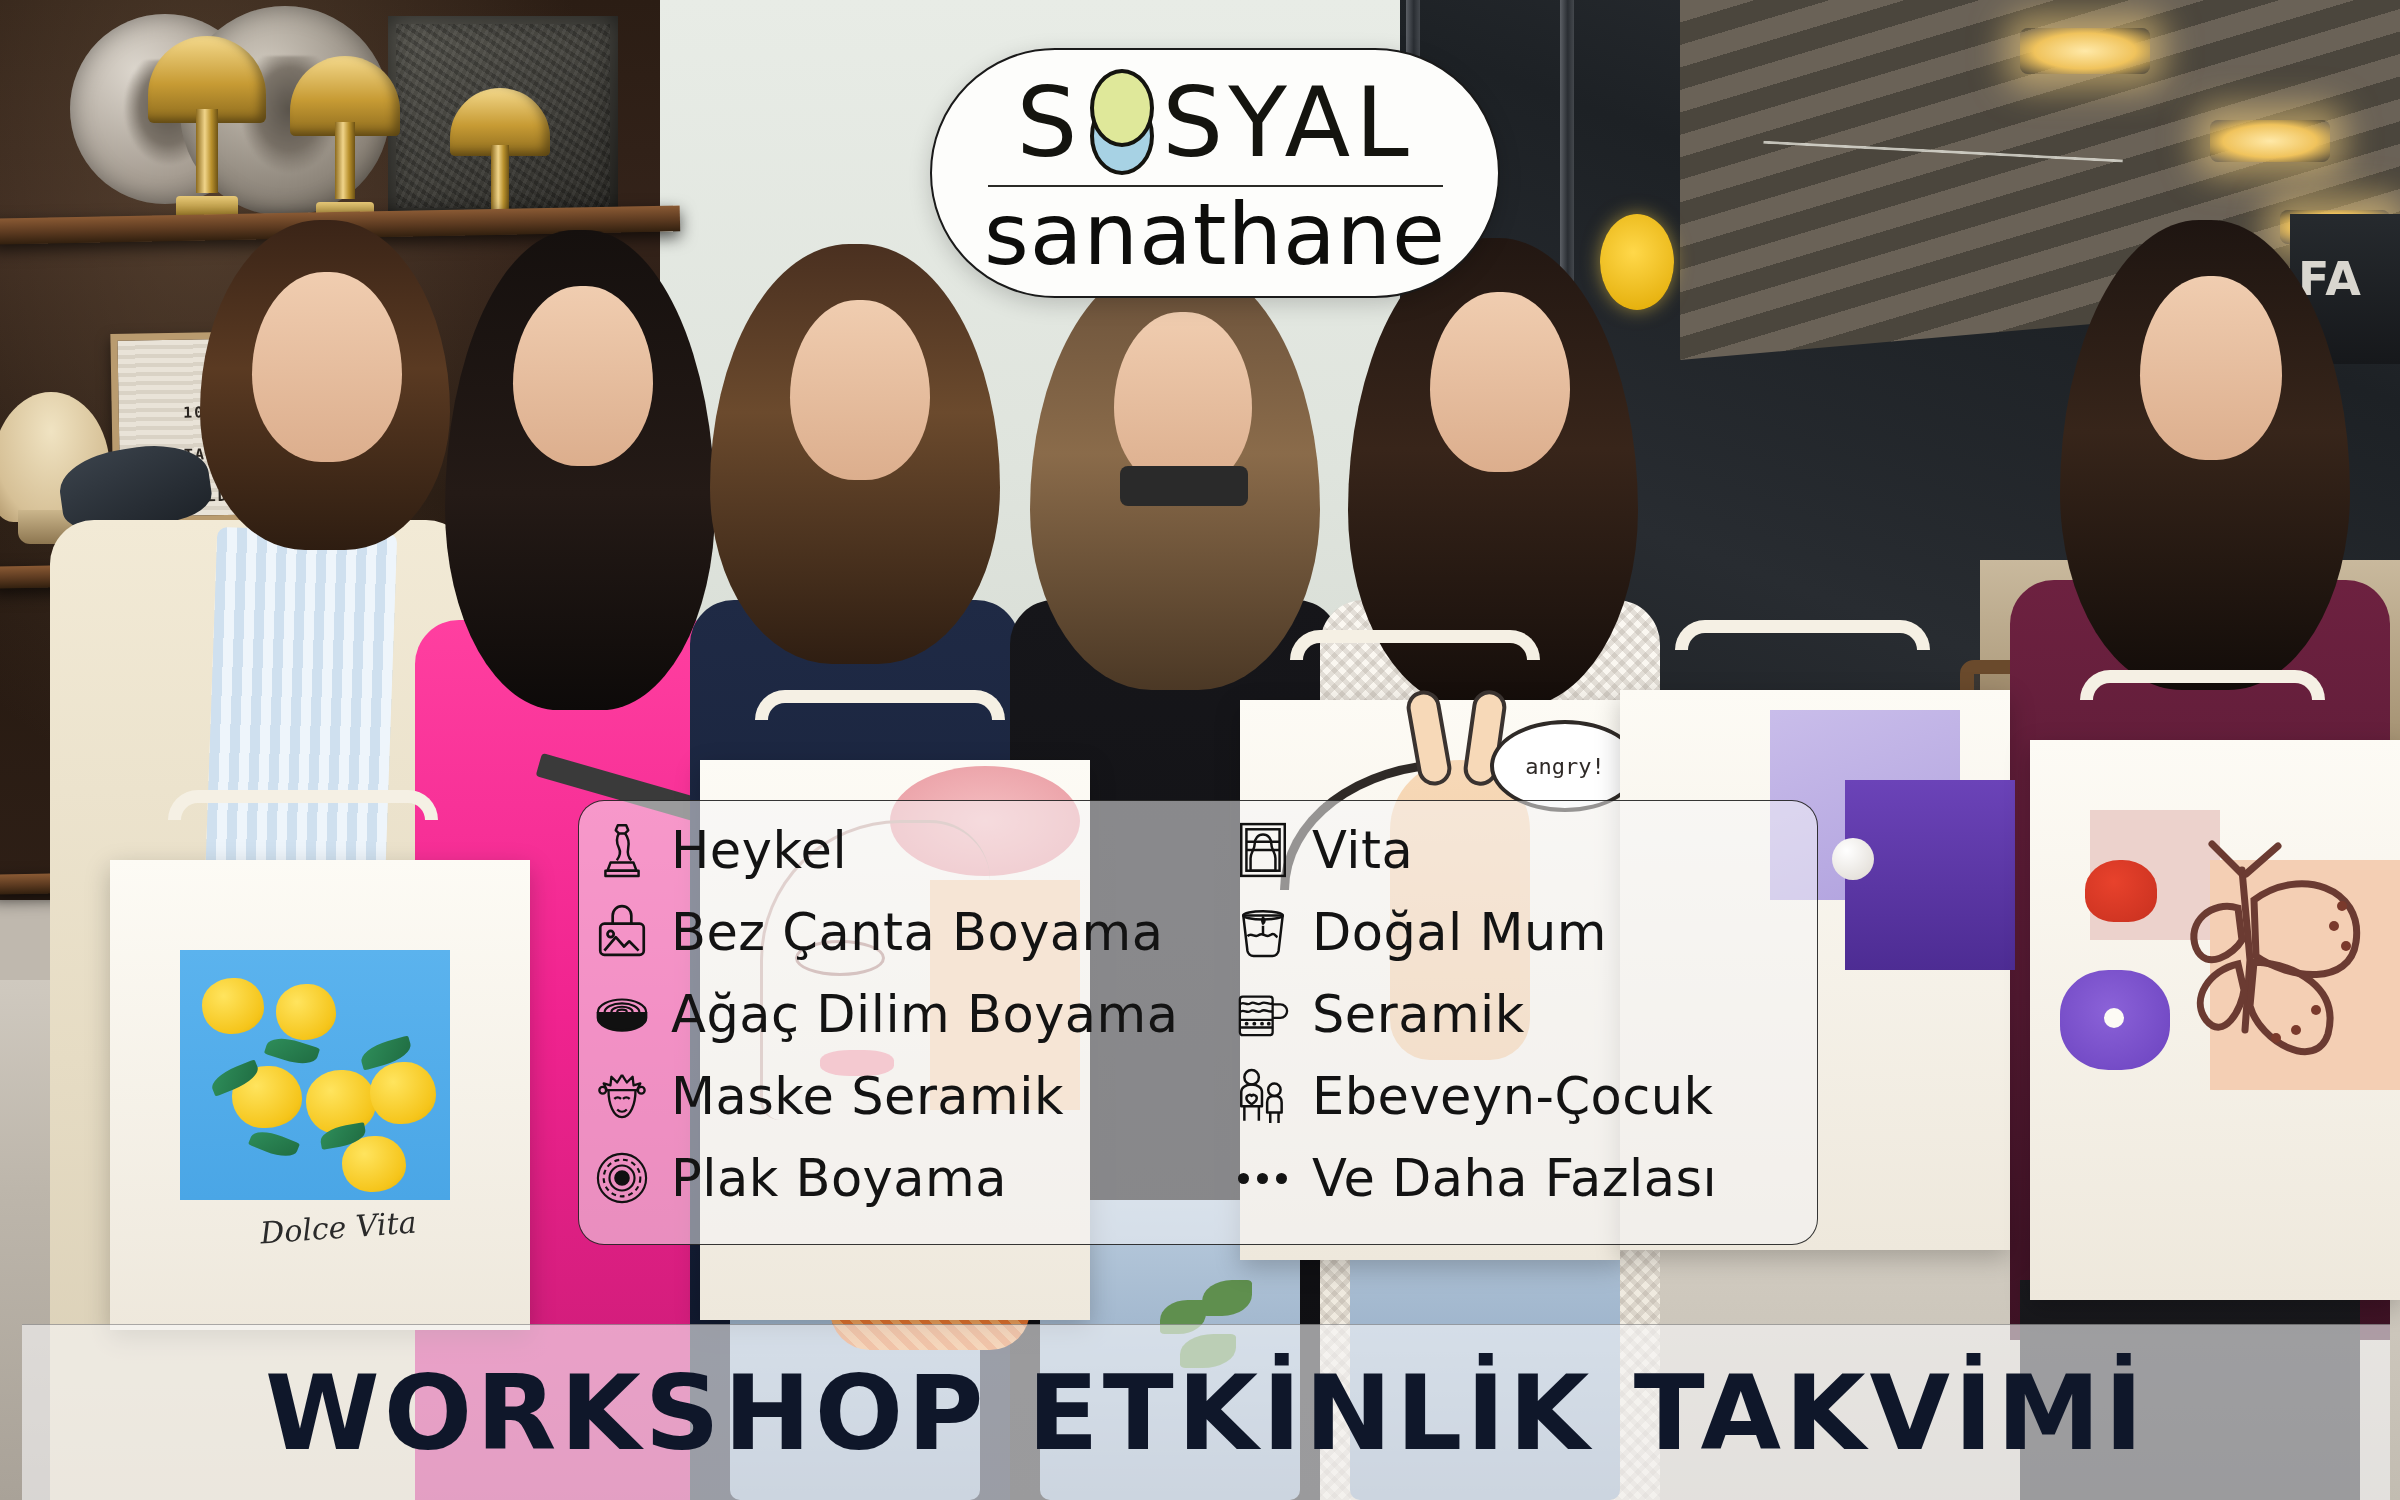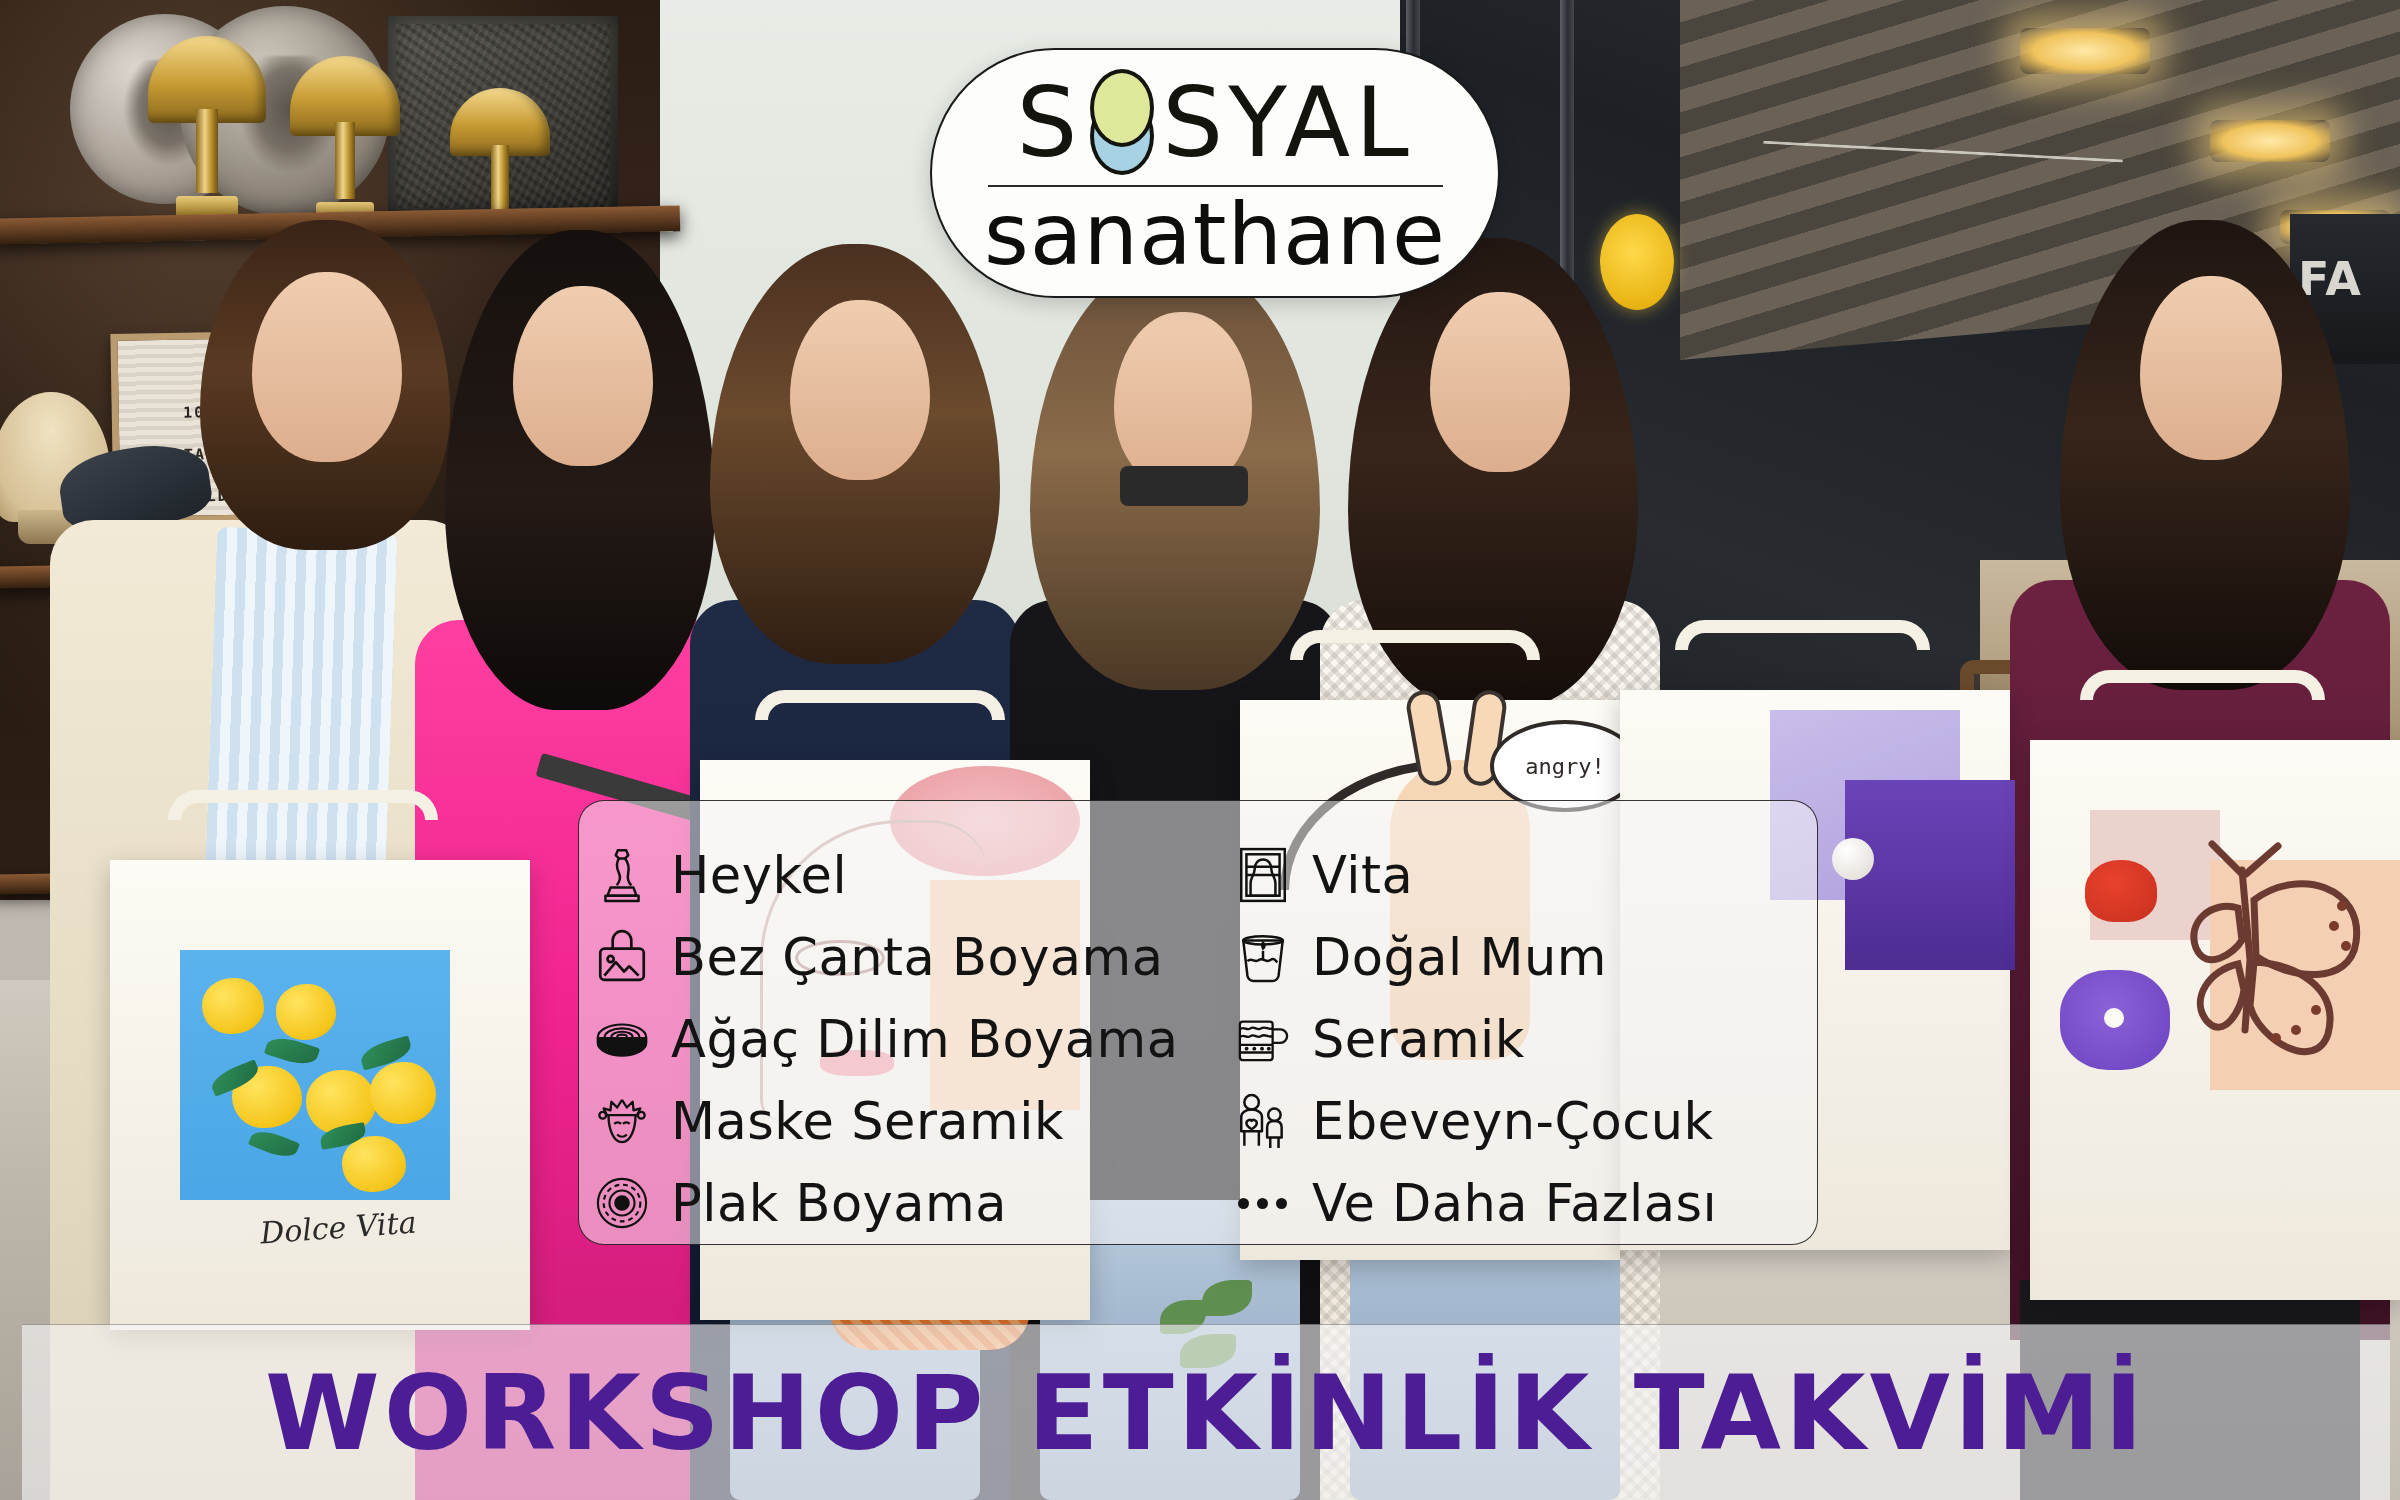--- a/index.html
+++ b/index.html
@@ -256,38 +256,38 @@
   .logo-o .c.top{ top:0; background:#dfe89a; }
   .logo-o .c.bot{ top:28px; background:rgba(160,206,226,.92); }
   .logo-rule{ width:455px; height:2.5px; background:#2a2a26; margin:8px 0 4px; }
   .logo-sub{ font-size:86px; color:#0d0d0b; letter-spacing:1px; line-height:1;
      font-family:"DejaVu Sans","Liberation Sans",sans-serif; }
 
   
   .panel{ position:absolute; left:578px; top:800px; width:1240px; height:445px;
      background:rgba(246,246,248,.52); border:1.6px solid rgba(20,20,20,.85);
      border-radius:26px; }
-  .panel-cols{ position:absolute; inset:0; display:flex; padding:8px 0 0 0;align-items:flex-end; }
+  .panel-cols{ position:absolute; inset:0; display:flex; padding:8px 0 0 0; }
   .col{ display:flex; flex-direction:column; justify-content:flex-start; }
   .col.left{ width:640px; padding-left:16px; }
   .col.right{ width:600px; padding-left:18px; }
   .row{ display:flex; align-items:center; height:82px; gap:22px; }
   .row .ico{ width:54px; height:58px; flex:0 0 54px;
      display:flex; align-items:center; justify-content:center; }
   .row .ico svg{ width:100%; height:100%; display:block; }
   .row .lbl{ font-size:51px; color:#131313; letter-spacing:.5px; white-space:nowrap;
      font-family:"DejaVu Sans","Liberation Sans",sans-serif; }
   .dots{ display:flex; gap:8px; align-items:center; }
   .dots i{ width:11px; height:11px; border-radius:50%; background:#131313; display:block; }
 
   
   .banner{ position:absolute; left:22px; top:1324px; width:2368px; height:176px;
      background:rgba(248,249,250,.60); border-top:1.4px solid rgba(30,30,30,.35);
      display:flex; align-items:center; justify-content:center; }
-  .banner h1{ font-size:104px; letter-spacing:4px; color:#4c1d95; font-weight:700;
+  .banner h1{ font-size:104px; letter-spacing:4px; color:#0f172a; font-weight:700;
      font-family:"DejaVu Sans","Liberation Sans",sans-serif; white-space:nowrap; }
 </style>
 </head>
 <body>
 
 <div id="poster">
 
   <div class="bg">
 
     <div class="wall"></div>

